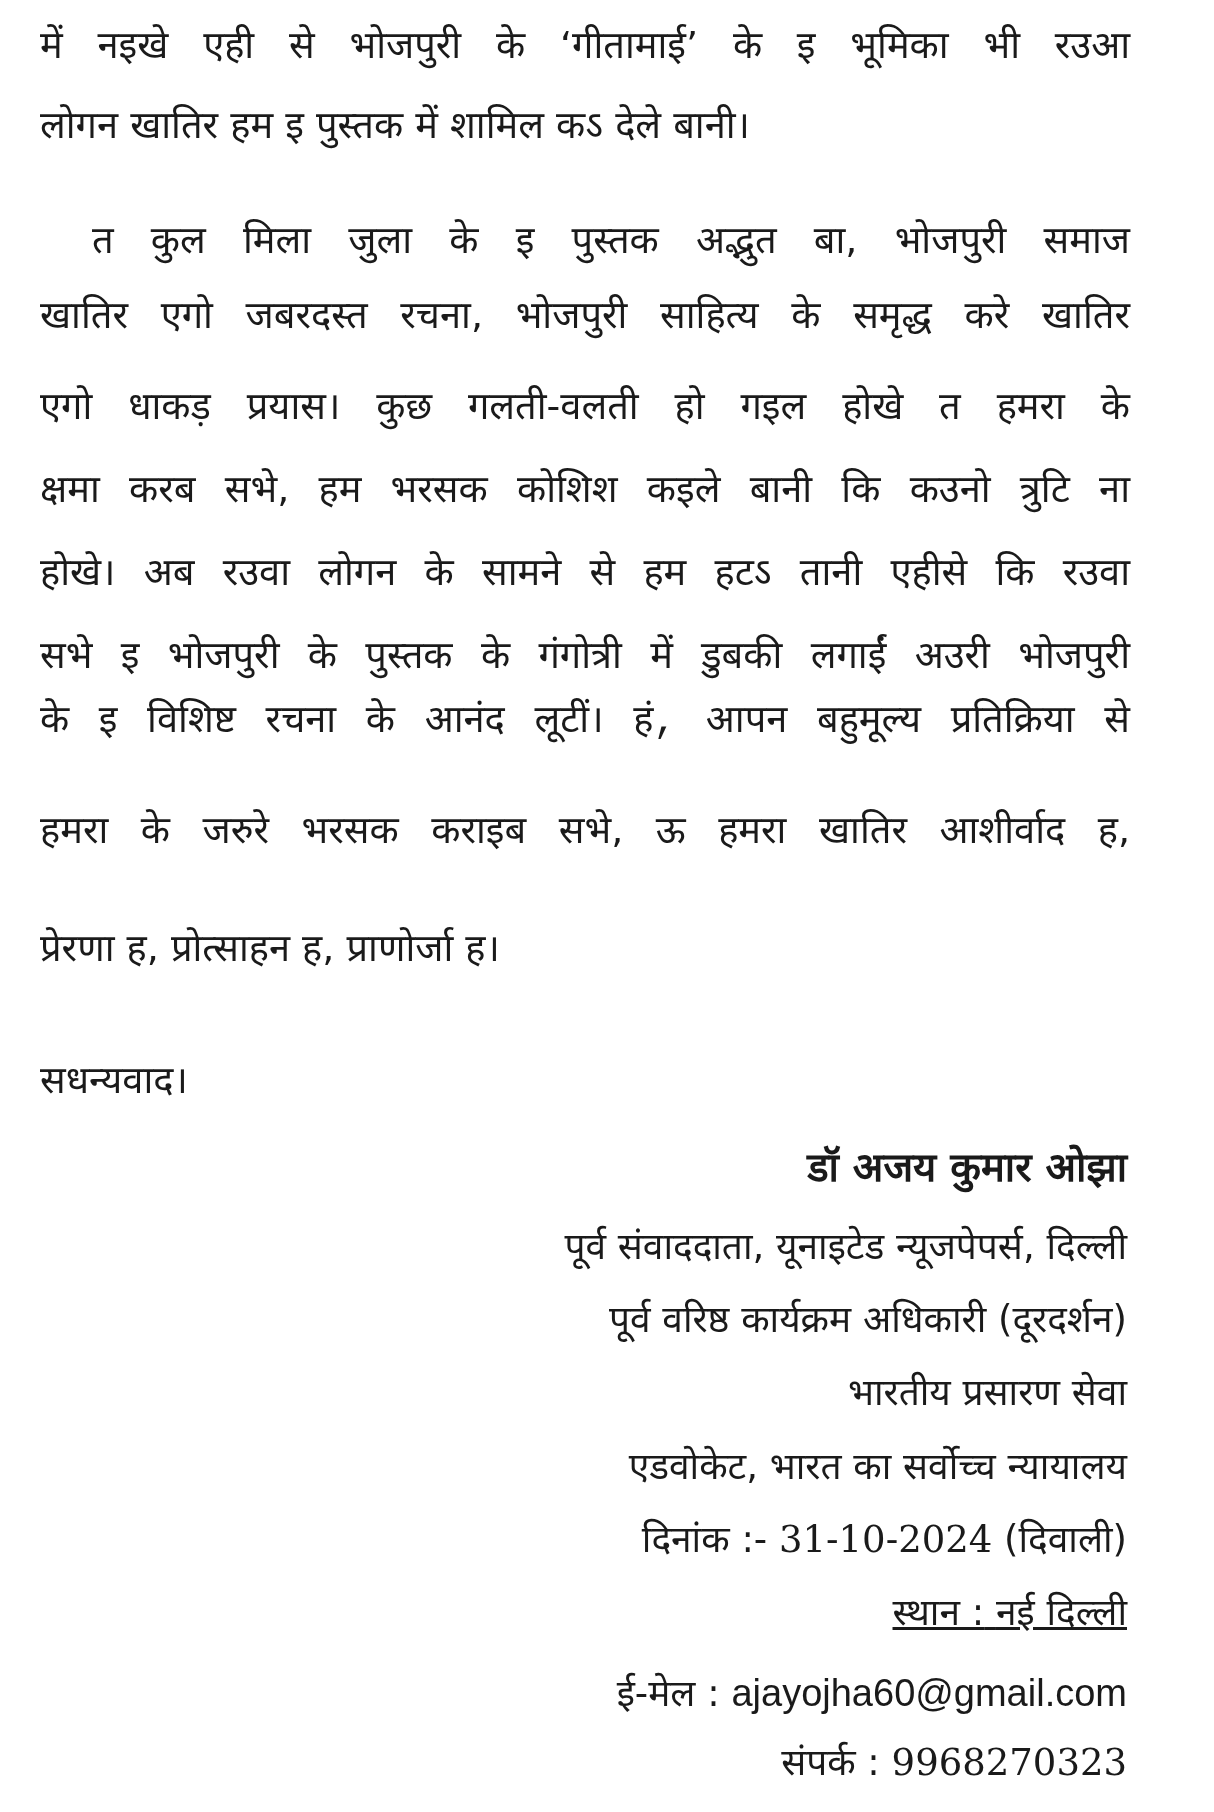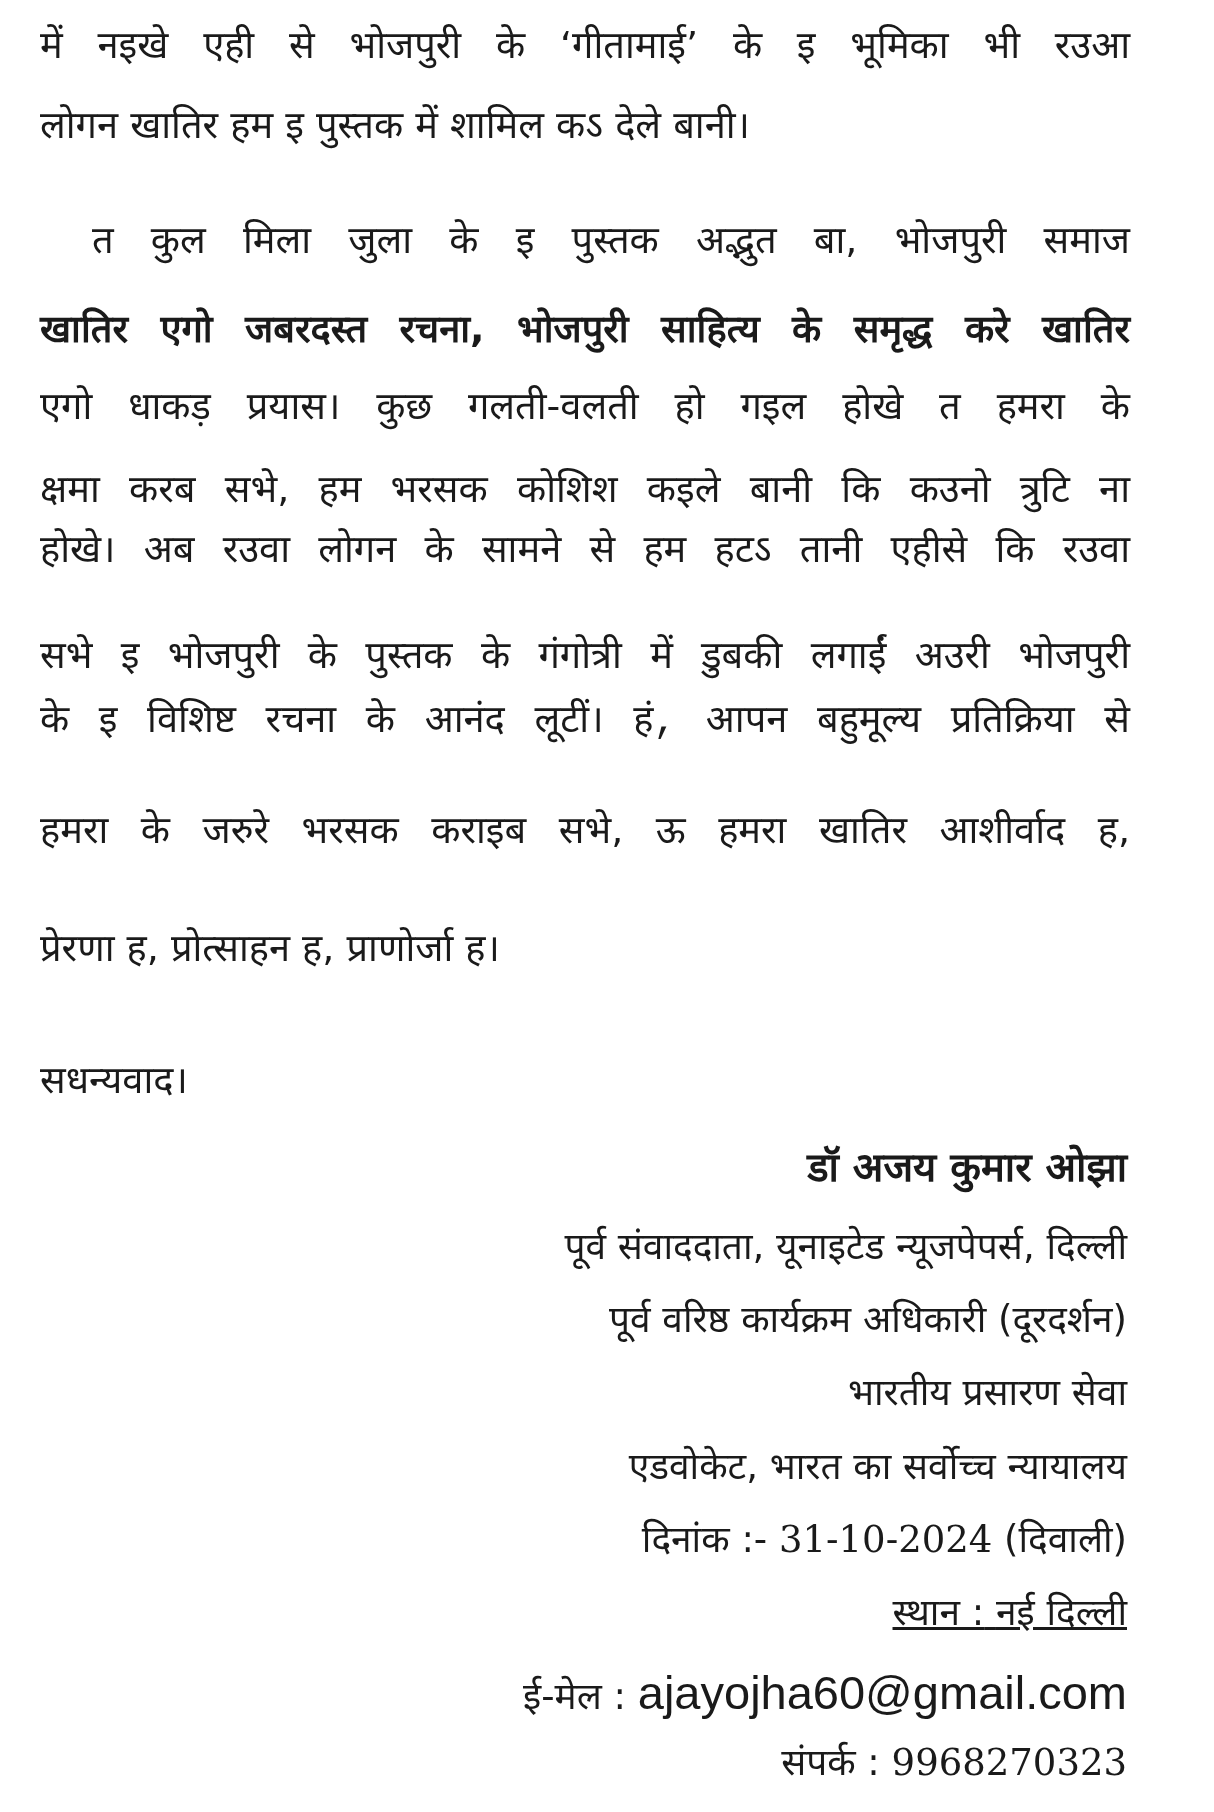--- a/index.html
+++ b/index.html
@@ -49,42 +49,42 @@
     }
     .sig-name {
       font-weight: bold;
       font-size: 40px;
     }
     .sig-date-num {
       font-family: "DejaVu Serif", "Liberation Serif", serif;
     }
     .email-value {
       font-family: "Liberation Sans", "DejaVu Sans", sans-serif;
-      font-size: 47px;
+      font-size: 38px;
     }
     .phone-value {
       font-family: "DejaVu Serif", "Liberation Serif", serif;
     }
   </style>
 </head>
 <body>
 
 <div class="page">
 
   <div>
     <div class="line just" style="top:15px;">में नइखे एही से भोजपुरी के ‘गीतामाई’ के इ भूमिका भी रउआ</div>
     <div class="line last" style="top:95px;">लोगन खातिर हम इ पुस्तक में शामिल कऽ देले बानी।</div>
   </div>
 
   <div>
     <div class="line just indent" style="top:210px;">त कुल मिला जुला के इ पुस्तक अद्भुत बा, भोजपुरी समाज</div>
-    <div class="line just" style="top:299px;font-weight:bold;">खातिर एगो जबरदस्त रचना, भोजपुरी साहित्य के समृद्ध करे खातिर</div>
+    <div class="line just" style="top:285px;">खातिर एगो जबरदस्त रचना, भोजपुरी साहित्य के समृद्ध करे खातिर</div>
     <div class="line just" style="top:376px;">एगो धाकड़ प्रयास। कुछ गलती-वलती हो गइल होखे त हमरा के</div>
     <div class="line just" style="top:459px;">क्षमा करब सभे, हम भरसक कोशिश कइले बानी कि कउनो त्रुटि ना</div>
-    <div class="line just" style="top:519px;font-family:Liberation Serif, serif;">होखे। अब रउवा लोगन के सामने से हम हटऽ तानी एहीसे कि रउवा</div>
+    <div class="line just" style="top:542px;">होखे। अब रउवा लोगन के सामने से हम हटऽ तानी एहीसे कि रउवा</div>
     <div class="line just" style="top:625px;">सभे इ भोजपुरी के पुस्तक के गंगोत्री में डुबकी लगाईं अउरी भोजपुरी</div>
     <div class="line just" style="top:692px;font-family:Liberation Mono, monospace;">के इ विशिष्ट रचना के आनंद लूटीं। हं, आपन बहुमूल्य प्रतिक्रिया से</div>
     <div class="line just" style="top:800px;">हमरा के जरुरे भरसक कराइब सभे, ऊ हमरा खातिर आशीर्वाद ह,</div>
     <div class="line last" style="top:918px;">प्रेरणा ह, प्रोत्साहन ह, प्राणोर्जा ह।</div>
   </div>
 
   <div class="line last" style="top:1050px;">सधन्यवाद।</div>
 
   <div>
     <div class="sig sig-name" style="top:1137px;">डॉ अजय कुमार ओझा</div>

